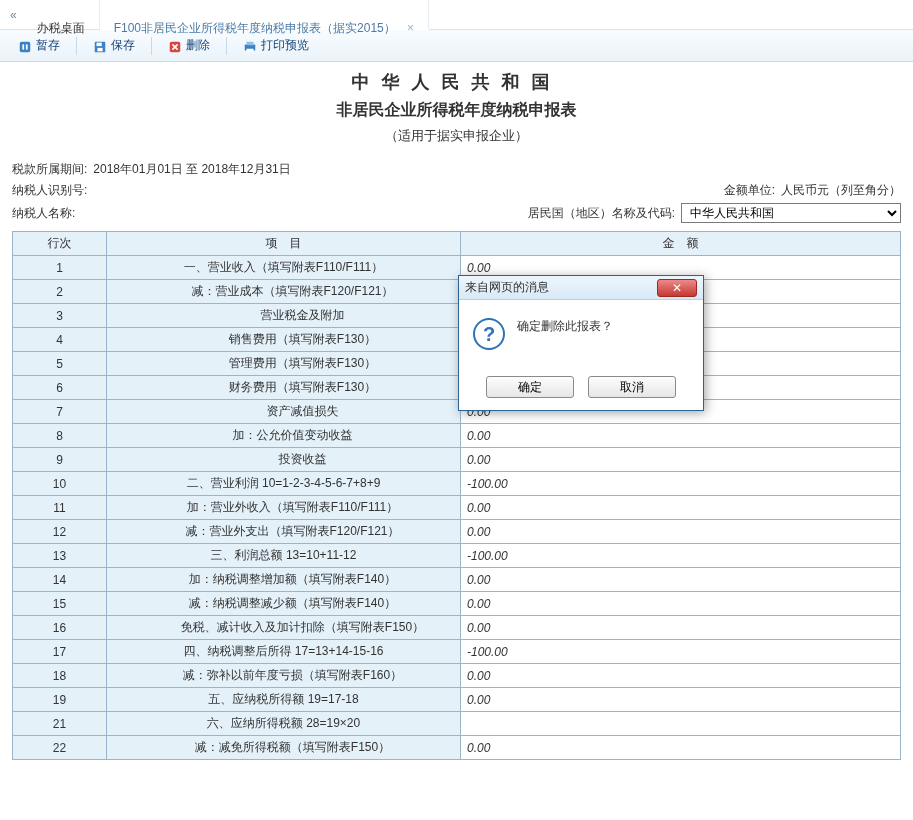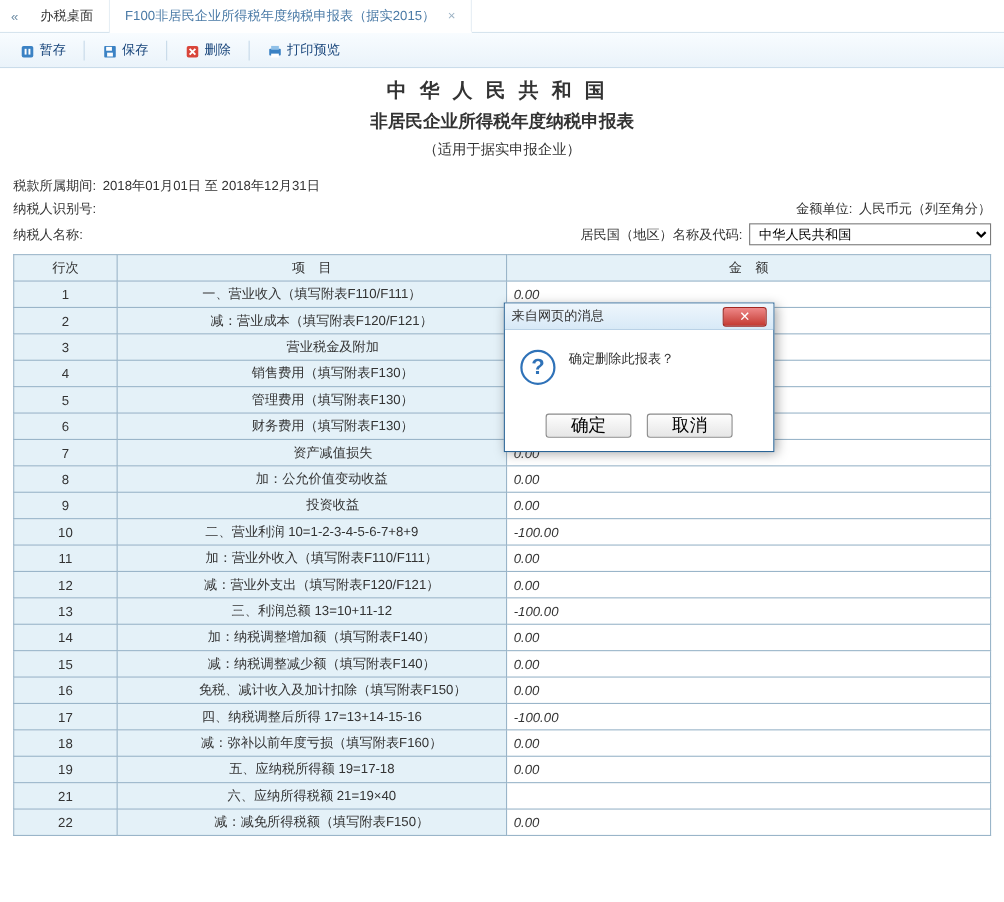--- a/index.html
+++ b/index.html
@@ -22,21 +22,21 @@
   align-items: center;
   height: 30px;
   padding: 0 4px;
 }
 .tabs-bar .chevrons {
   color: #6b8aa3;
   padding: 0 6px;
   font-size: 12px;
 }
 .tab {
-  padding: 0 14px;
+  padding: 14px 14px;
   height: 31px;
   line-height: 30px;
   color: #333;
   cursor: pointer;
   border-right: 1px solid #e6eef4;
 }
 .tab.active {
   background: #fff;
   color: #4a7aa6;
   border-bottom: 2px solid transparent;
@@ -161,25 +161,25 @@
   background:#fff;
   border:2px solid #2f72b8;
   display:flex; align-items:center; justify-content:center;
   color:#2f72b8; font-size:20px; font-weight:bold;
 }
 .dlg-buttons {
   display:flex; justify-content:center; gap:14px;
   padding: 6px 0 12px 0;
 }
 .dlg-buttons button {
-  width:78px; height:22px;
+  width:88px; height:22px;
   background:linear-gradient(#fdfdfd,#e6e6e6);
   border:1px solid #8a8a8a;
   border-radius:3px;
-  font-size:16px;
+  font-size:12px;
   cursor:pointer;
 }
 </style>
 </head>
 <body>
 
 <div class="tabs-bar">
   <span class="chevrons">«</span>
   <div class="tab">
     <span>办税桌面</span>
@@ -377,21 +377,21 @@
           <td class="proj"><span class="ind1">减：弥补以前年度亏损（填写附表F160）</span></td>
           <td class="amt">0.00</td>
         </tr>
         <tr>
           <td class="rn">19</td>
           <td class="proj"><span>五、应纳税所得额  19=17-18</span></td>
           <td class="amt">0.00</td>
         </tr>
         <tr>
           <td class="rn">21</td>
-          <td class="proj"><span>六、应纳所得税额  21=19×40</span></td>
+          <td class="proj"><span>六、应纳所得税额  28=19×20</span></td>
           <td class="amt"></td>
         </tr>
         <tr>
           <td class="rn">22</td>
           <td class="proj"><span class="ind1">减：减免所得税额（填写附表F150）</span></td>
           <td class="amt">0.00</td>
         </tr>
       </tbody>
   </table>
 </div>

